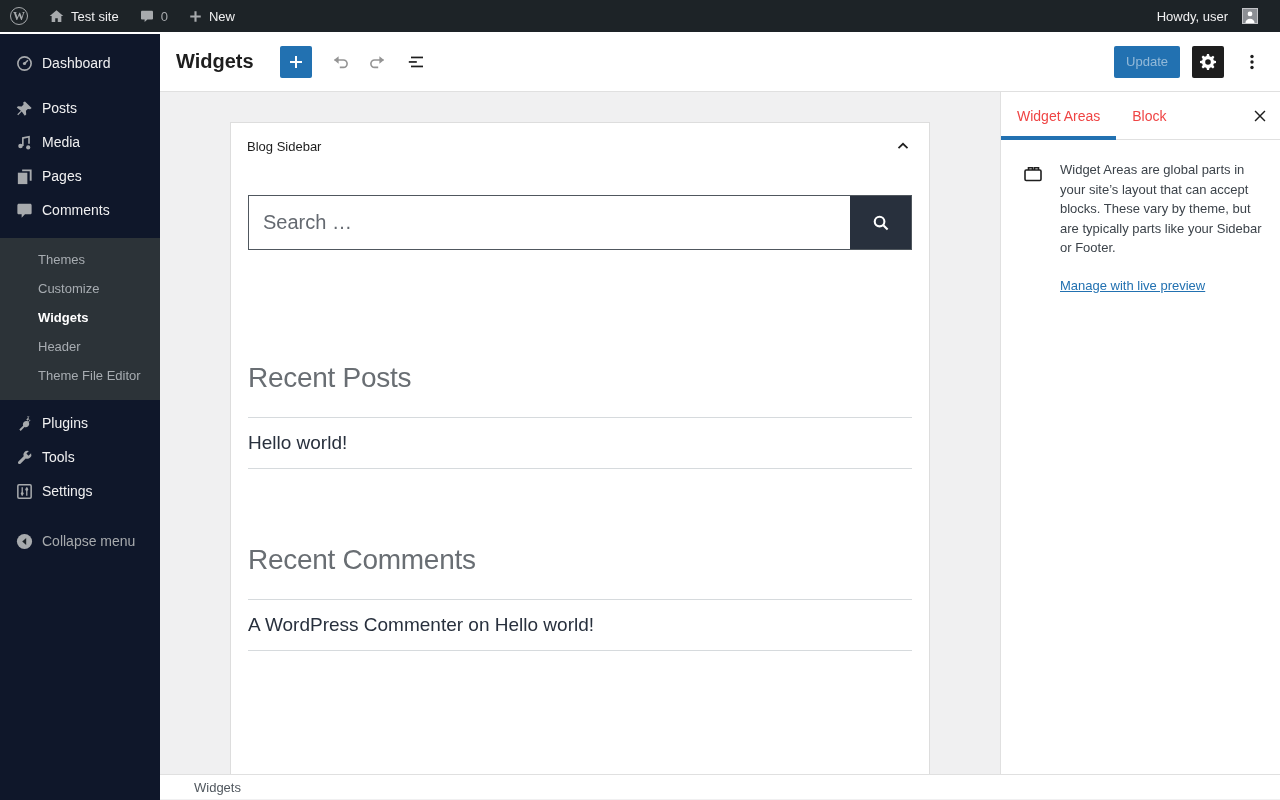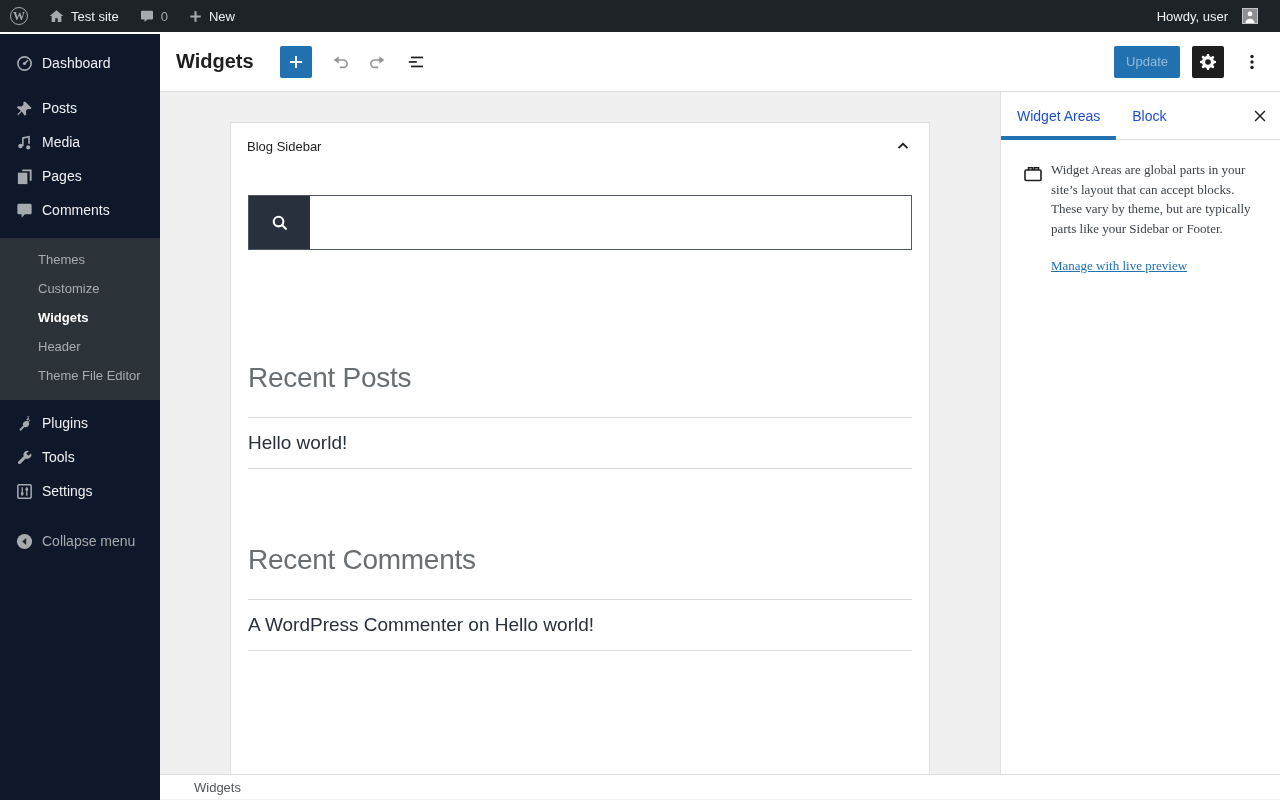--- a/index.html
+++ b/index.html
@@ -85,30 +85,30 @@
   .search-input::placeholder { color:#646970; }
   .search-submit { width:61px; background:#28303d; border:none; display:flex;
     align-items:center; justify-content:center; cursor:pointer; }
   .rule { border:none; border-top:1px solid #d6dadd; margin-top:23px; }
   .list-line { margin:14px 0; font-size:19px; color:#28303d; cursor:pointer; }
 
   
   .panel { width:280px; background:#fff; border-left:1px solid #e0e0e0; flex:none; }
   .panel-tabs { height:48px; display:flex; align-items:stretch; border-bottom:1px solid #e0e0e0;
     position:relative; }
-  .panel-tab { padding:0 16px; display:flex; align-items:center; font-size:14px; color:#1d4ed8;
+  .panel-tab { padding:0 16px; display:flex; align-items:center; font-size:14px; color:#ef4444;
     background:none; border:none; cursor:pointer; position:relative;
     font-family:"Liberation Sans", sans-serif; }
   .panel-tab.active::after { content:""; position:absolute; left:0; right:0; bottom:-1px;
     height:4px; background:#2271b1; }
   .panel-close { margin-left:auto; width:40px; background:none; border:none; color:#1e1e1e;
     display:flex; align-items:center; justify-content:center; cursor:pointer; }
   .panel-content { padding:20px 12px 0 20px; display:flex; }
   .panel-icon { flex:none; width:24px; color:#1e1e1e; margin-top:2px; }
-  .panel-text { margin-left:6px; font-size:13px; line-height:1.5; color:#3c434a;font-family:Liberation Serif, serif; }
+  .panel-text { margin-left:15px; font-size:13px; line-height:1.5; color:#3c434a; }
   .panel-link { display:inline-block; margin-top:18px; font-size:13px; color:#2271b1;
     text-decoration:underline; cursor:pointer; }
 
   
   .footer-bar { position:absolute; left:0; right:0; bottom:0; height:25px; background:#fff;
     border-top:1px solid #e0e0e0; display:flex; align-items:center; z-index:30; }
   .footer-crumb { font-size:13px; color:#50575e; background:none; border:none;
     padding:0 0 0 34px; cursor:pointer; font-family:"Liberation Sans", sans-serif; }
 
   svg { display:block; }
@@ -301,20 +301,21 @@
     <div class="canvas">
       <div class="wa-card">
         <div class="wa-header">
           <span class="wa-title">Blog Sidebar</span>
           <svg width="20" height="20" viewBox="0 0 20 20">
               <path fill="none" stroke="#1e1e1e" stroke-width="1.7" d="M5.5 12.2l4.5-4.4 4.5 4.4"></path>
             </svg>
         </div>
         <div class="wa-body">
           <div class="search-row">
+            <input class="search-input" type="text" placeholder="Search …" style="">
             <button class="search-submit">
               <svg width="22" height="22" viewBox="0 0 20 20">
                   <circle cx="8.7" cy="8.7" r="4.4" fill="none" stroke="#fff" stroke-width="1.9"></circle>
                   <path d="M12.1 12.1L16 16" stroke="#fff" stroke-width="1.9"></path>
                 </svg>
             </button>
           </div>
           <h2 class="blk-heading h-posts">Recent Posts</h2>
           <hr class="rule">
           <div class="list-line">Hello world!</div>

